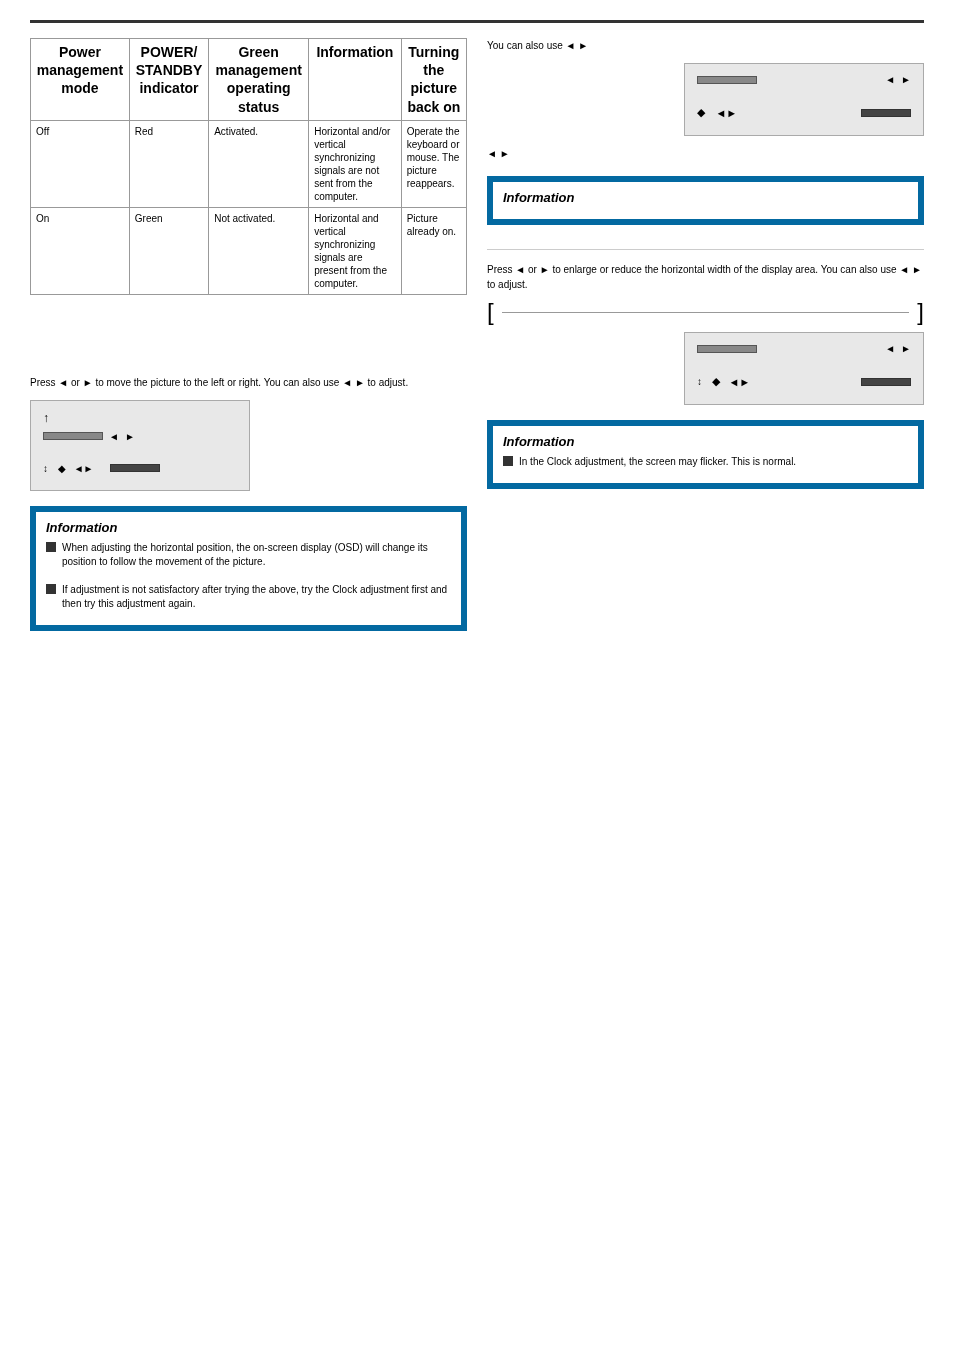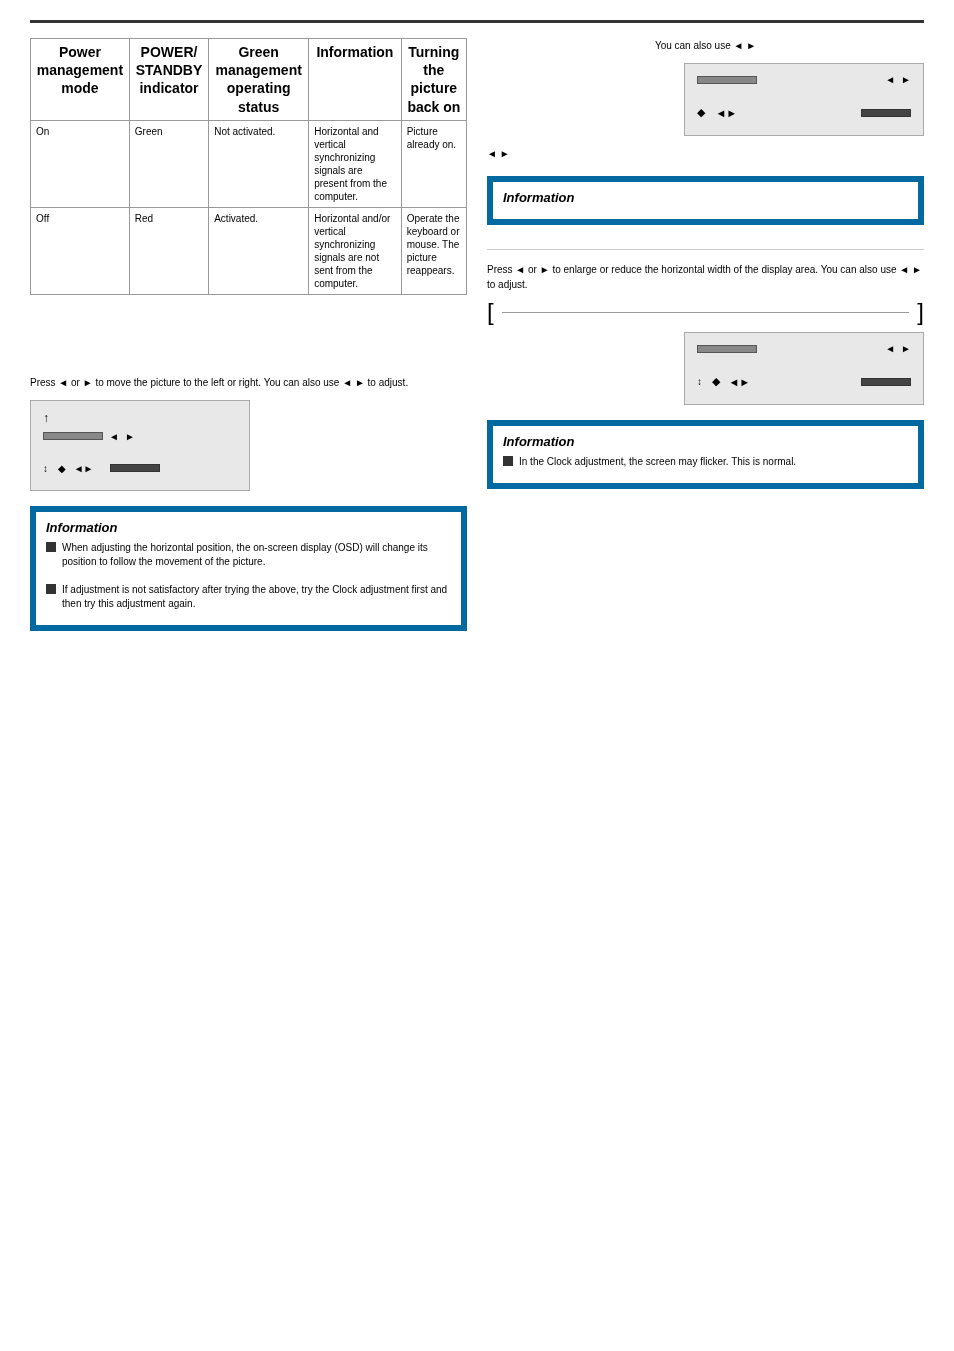--- a/index.html
+++ b/index.html
@@ -210,33 +210,33 @@
           <tr>
             <th>Power management mode</th>
             <th>POWER/ STANDBY indicator</th>
             <th>Green management operating status</th>
             <th>Information</th>
             <th>Turning the picture back on</th>
           </tr>
         </thead>
         <tbody id="table-body">
         <tr>
+              <td>Off</td>
+              <td>Red</td>
+              <td>Activated.</td>
+              <td>Horizontal and/or vertical synchronizing signals are not sent from the computer.</td>
+              <td>Operate the keyboard or mouse. The picture reappears.</td>
+            </tr>
+            <tr>
               <td>On</td>
               <td>Green</td>
               <td>Not activated.</td>
               <td>Horizontal and vertical synchronizing signals are present from the computer.</td>
               <td>Picture already on.</td>
             </tr>
-            <tr>
-              <td>Off</td>
-              <td>Red</td>
-              <td>Activated.</td>
-              <td>Horizontal and/or vertical synchronizing signals are not sent from the computer.</td>
-              <td>Operate the keyboard or mouse. The picture reappears.</td>
-            </tr>
           </tbody>
       </table>
 
       <div style="height:60px;"></div>
 
       <div class="content-section">
         <p class="section-text">
           Press <span>◄</span> or <span>►</span> to move the picture to the left or right. You can also use <span>◄ ►</span> to adjust.
         </p>
 
@@ -270,21 +270,21 @@
           <div class="info-square"></div>
           <div class="info-text">If adjustment is not satisfactory after trying the above, try the Clock adjustment first and then try this adjustment again.</div>
         </div>
       </div>
 
     </div>
 
     <div class="col-right">
 
       <div class="content-section">
-        <p class="section-text" style="text-align:center;">
+        <p class="section-text" style="text-align:left;">
           You can also use <span>◄ ►</span>
         </p>
 
         <div class="osd-diagram-wide" style="margin-left:auto;">
           <div class="osd-row">
             <div class="osd-bar"></div>
             <span style="flex:1;"></span>
             <span class="arrow-left">◄</span>
             <span class="arrow-right">►</span>
           </div>

